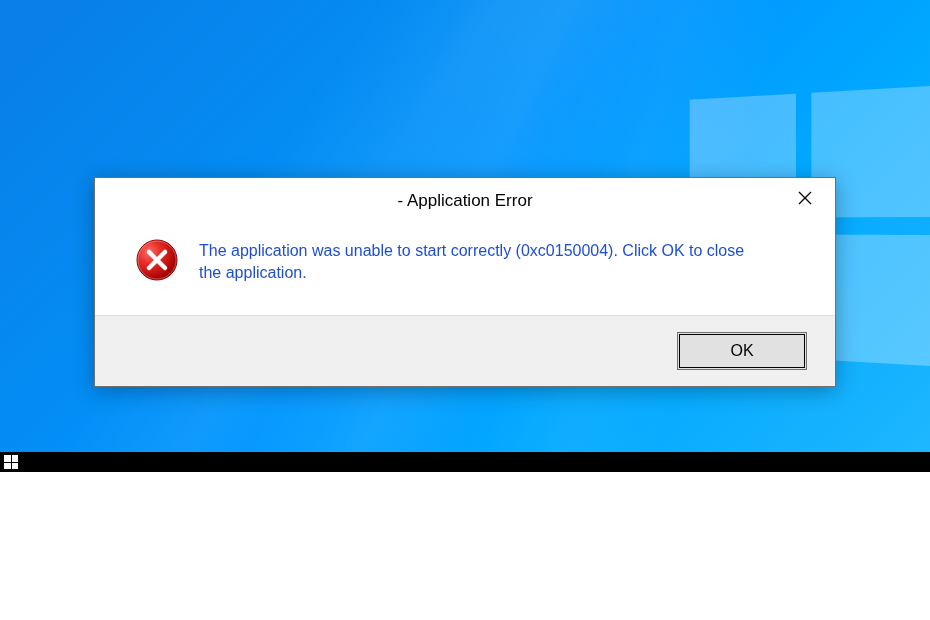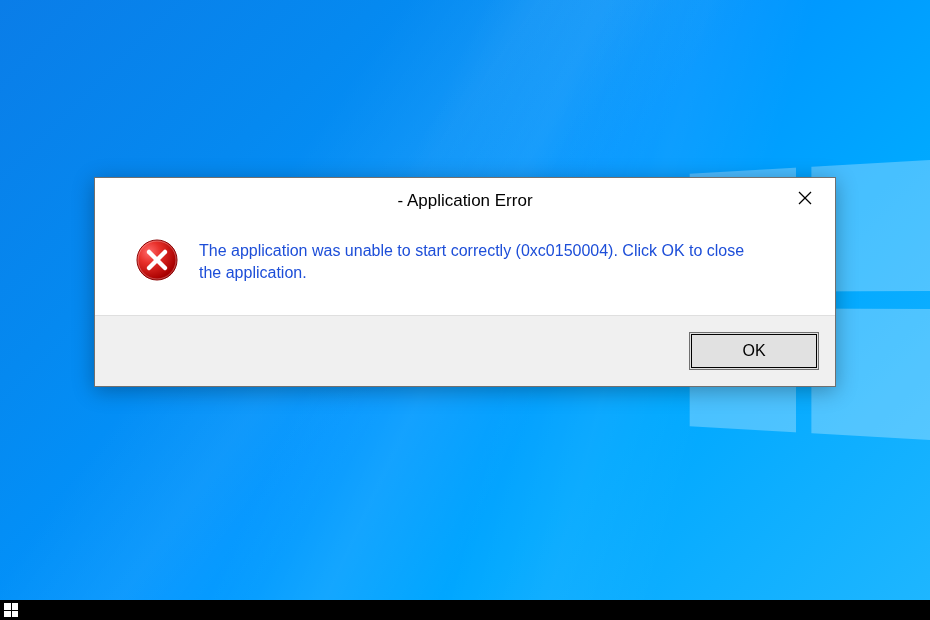--- a/index.html
+++ b/index.html
@@ -9,21 +9,21 @@
     }
     body {
       width: 930px;
       height: 620px;
       font-family: 'Segoe UI', Tahoma, sans-serif;
       overflow: hidden;
       position: relative;
     }
     .desktop {
       width: 930px;
-      height: 600px;
+      height: 452px;
       background: linear-gradient(135deg, #0a7de8 0%, #0589f0 25%, #0096ff 50%, #00a8ff 70%, #1eb6ff 100%);
       position: relative;
       overflow: hidden;
     }
     .light-rays {
       position: absolute;
       top: 0;
       left: 0;
       width: 100%;
       height: 100%;
@@ -121,21 +121,21 @@
     .dialog-message {
       font-size: 16px;
       color: #1d4ed8;
       line-height: 1.4;
       padding-top: 2px;
       max-width: 550px;
     }
     .dialog-footer {
       background: #f0f0f0;
       border-top: 1px solid #dfdfdf;
-      padding: 16px 16px;
+      padding: 16px 28px;
       display: flex;
       justify-content: flex-end;
     }
     .ok-btn {
       min-width: 130px;
       height: 38px;
       background: #e1e1e1;
       border: 1px solid #707070;
       font-size: 16px;
       font-family: inherit;

